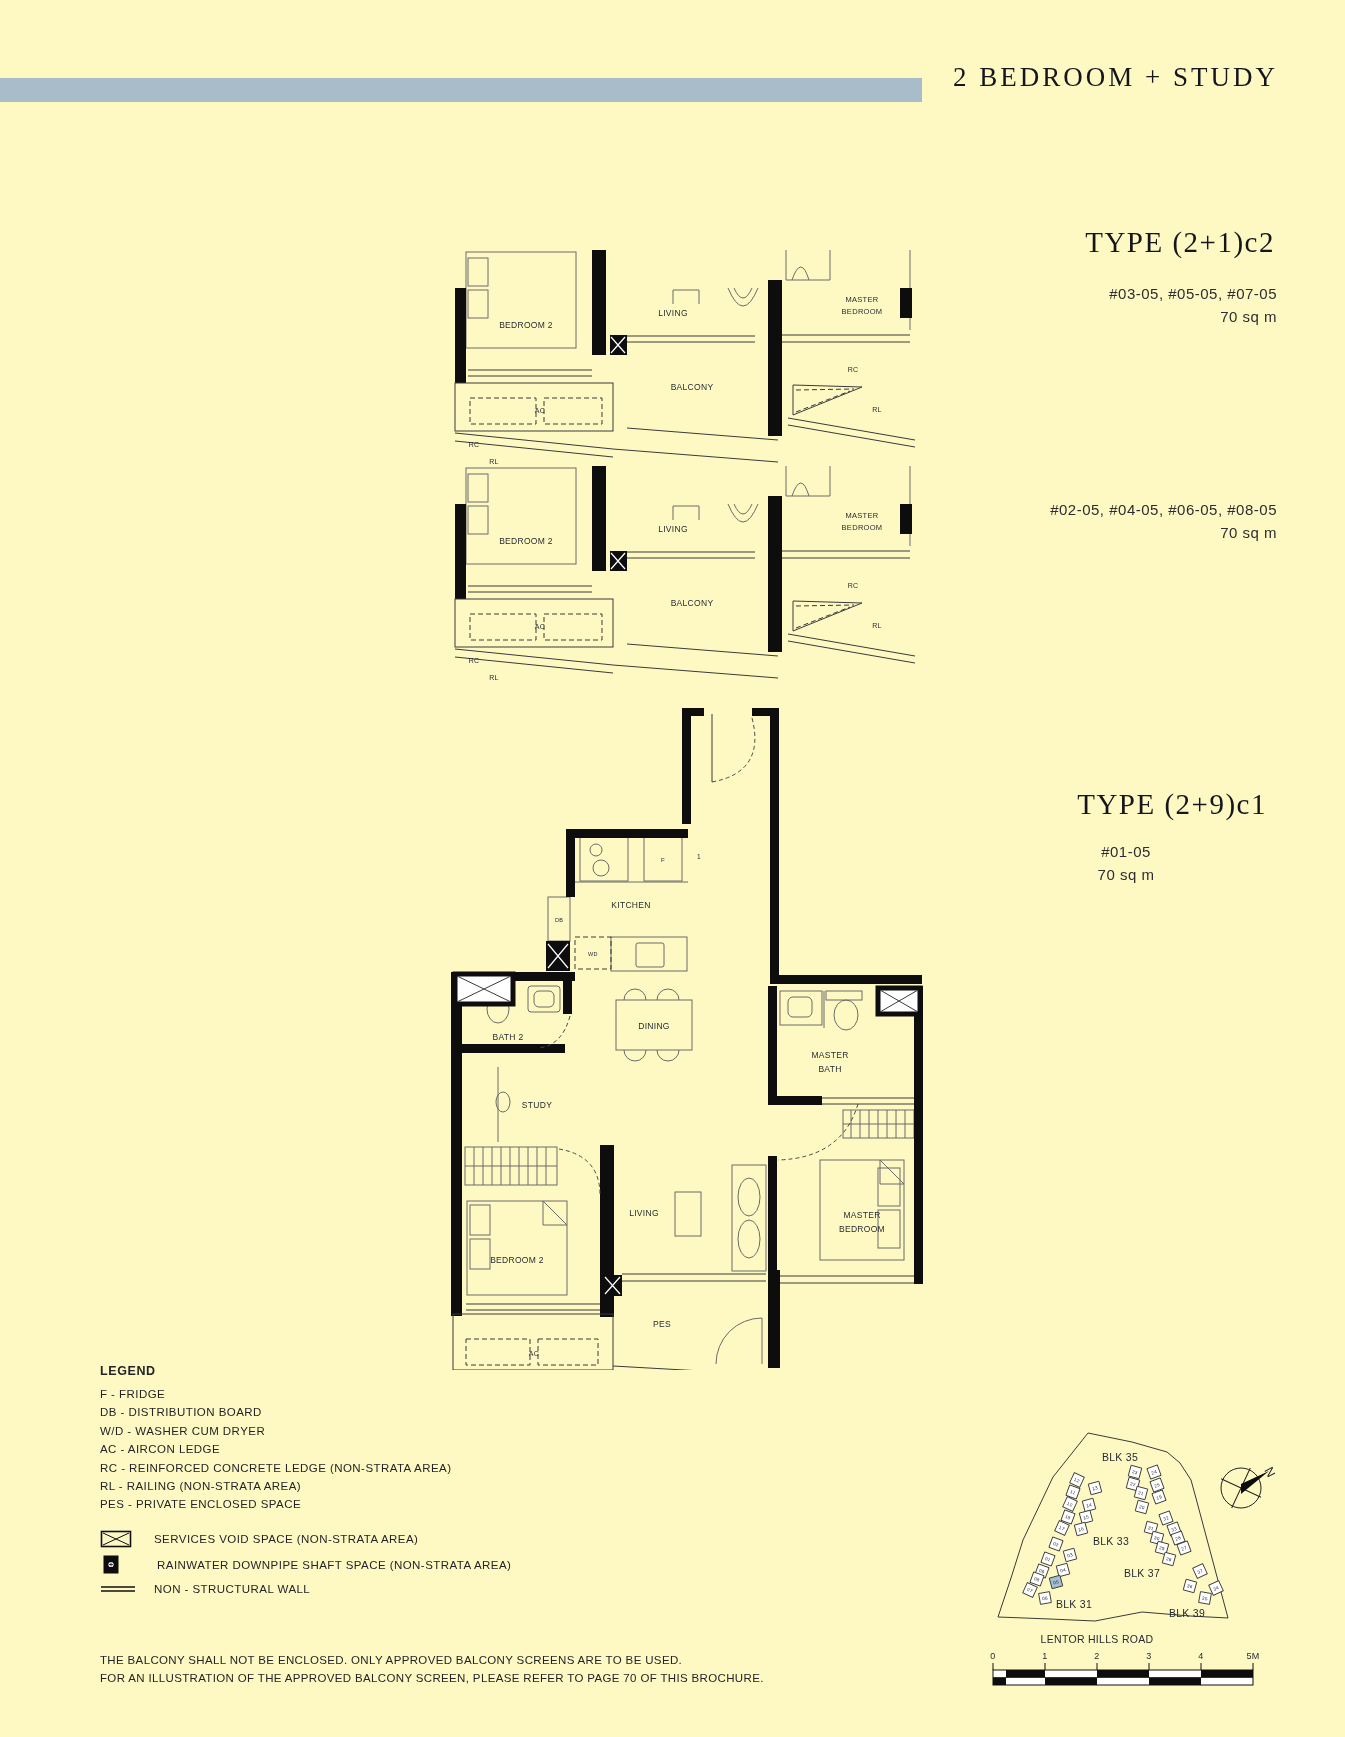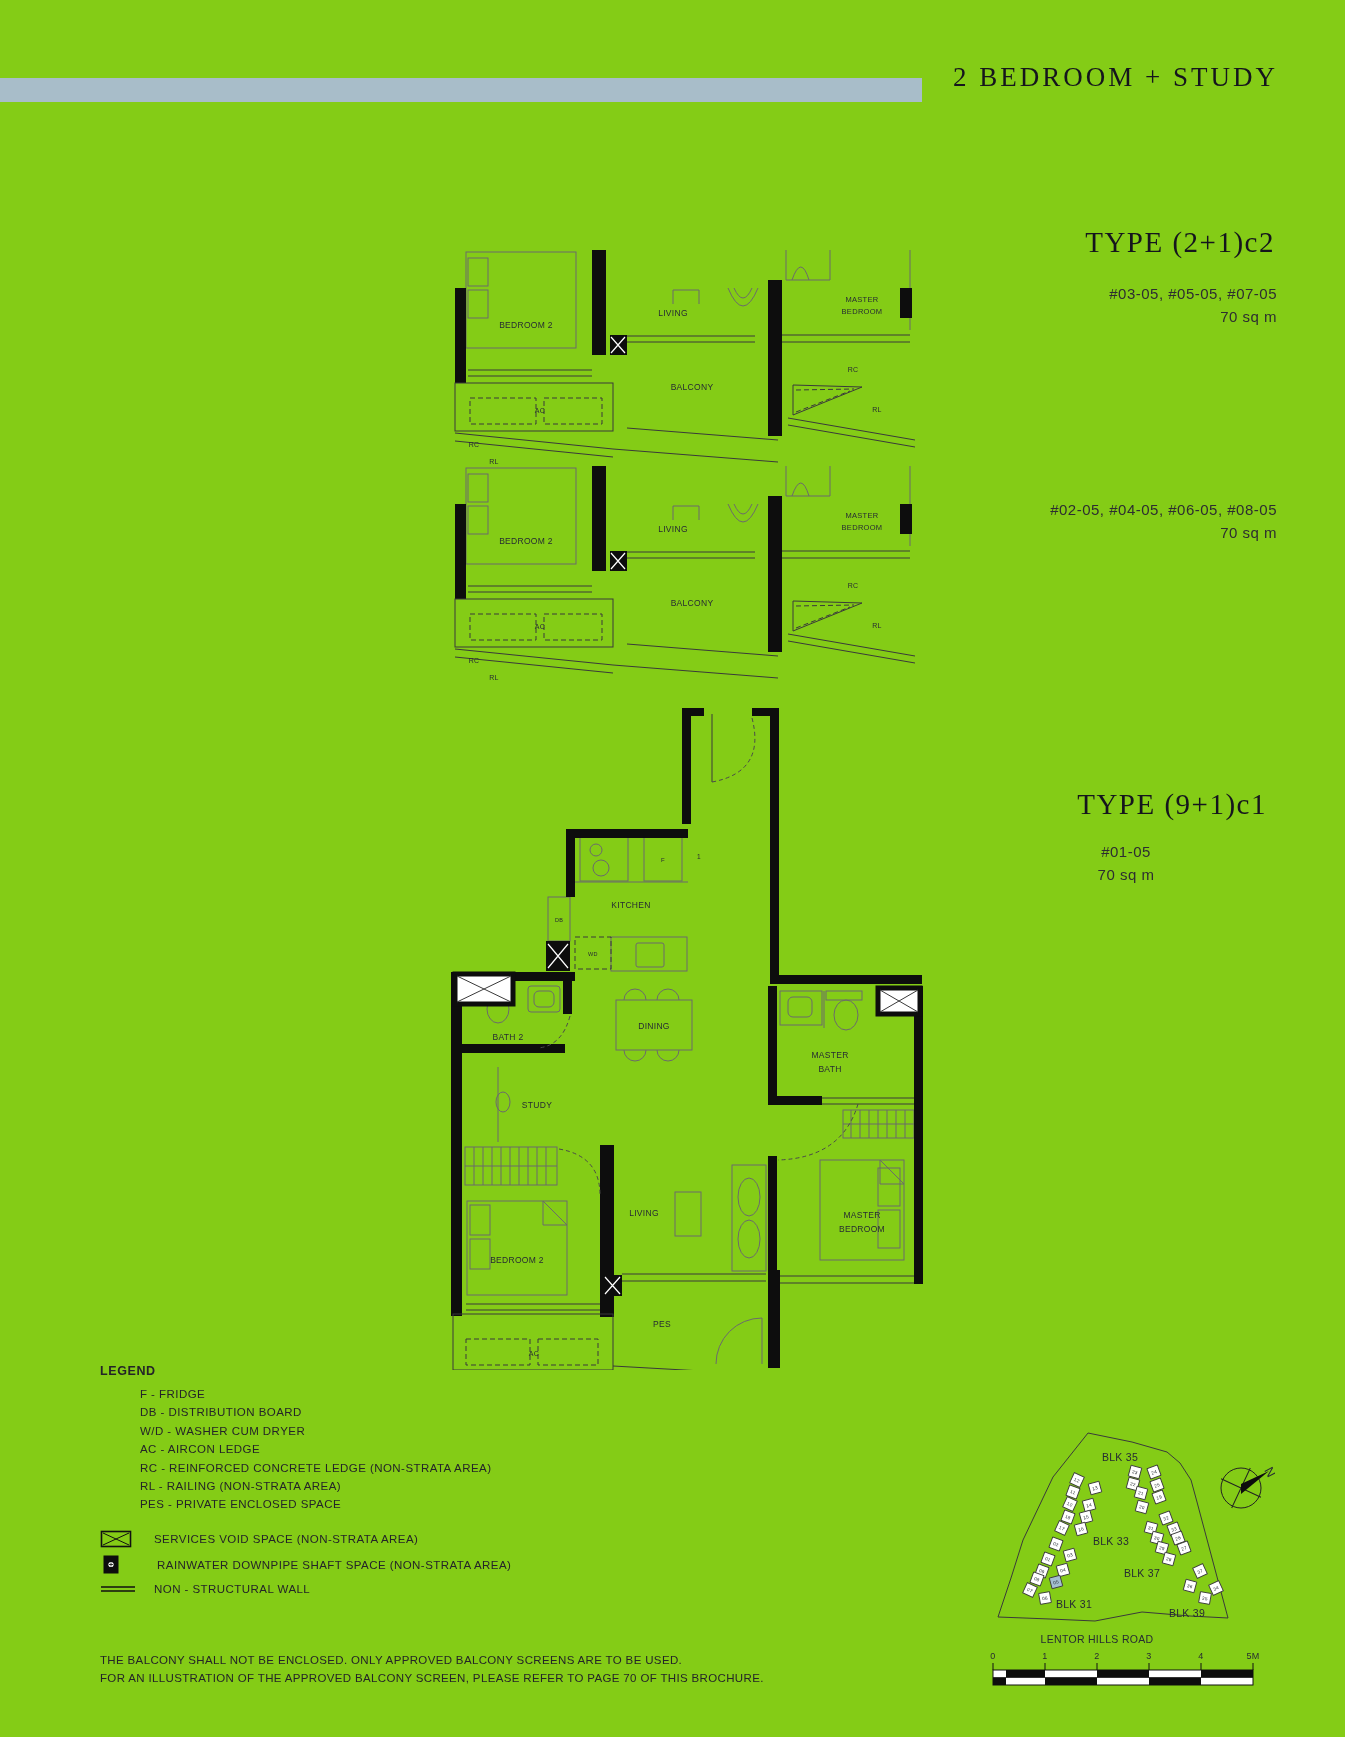--- a/index.html
+++ b/index.html
@@ -1,30 +1,30 @@
 <!DOCTYPE html>
 <html><head>
 <meta charset="utf-8">
 <style>
   html,body{margin:0;padding:0;background:#e8e8e8;}
-  #page{position:relative;width:1345px;height:1737px;background:#84cc16;overflow:hidden;
+  #page{position:relative;width:1345px;height:1737px;background:#fef9c3;overflow:hidden;
         font-family:"Liberation Sans",sans-serif;color:#26262c;}
   .abs{position:absolute;}
   .serif-title{font-family:"Liberation Serif",serif;font-weight:400;color:#15151d;}
   #accent-bar{left:0;top:78px;width:922px;height:24px;}
   #page-title{right:67px;top:62px;font-size:27px;letter-spacing:3px;}
   #c2-title{right:70px;top:226px;font-size:29px;letter-spacing:1.5px;}
   #c1-title{right:78px;top:788px;font-size:29px;letter-spacing:1.5px;}
   .unit-info{font-size:15px;line-height:23px;letter-spacing:.5px;color:#2d2d31;text-align:right;}
   #c2-info-a{right:68px;top:282px;}
   #c2-info-b{right:68px;top:498px;}
   #c1-info{left:1006px;top:840px;width:240px;text-align:center;}
   #legend{left:100px;top:1364px;width:500px;font-size:11.5px;letter-spacing:.45px;color:#242428;}
   #legend .legend-title{font-weight:bold;font-size:12.5px;margin-bottom:7px;letter-spacing:.6px;}
-  #legend .abbr{line-height:18.4px;margin-left:40px;}
+  #legend .abbr{line-height:18.4px;}
   #legend .symbols{margin-top:16px;}
   #legend .symrow{display:flex;align-items:center;margin-bottom:7px;}
   #legend .symicon{width:42px;flex:0 0 42px;margin-right:12px;display:flex;justify-content:flex-start;}
   #legend .symtext{line-height:14.5px;padding-top:1px;}
   #footer{left:100px;top:1652px;font-size:11.5px;line-height:17.5px;letter-spacing:.35px;color:#242428;}
   svg text{font-family:"Liberation Sans",sans-serif;fill:#262b33;letter-spacing:.3px;}
   .wall{fill:#0d0d0d;stroke:none;}
   .thin{stroke:#3a3a3a;stroke-width:1;fill:none;}
   .thin2{stroke:#6b6b6b;stroke-width:1;fill:none;}
   .dash{stroke:#3a3a3a;stroke-width:1;fill:none;stroke-dasharray:5 3;}
@@ -42,21 +42,21 @@
   <div id="c2-title" class="abs serif-title">TYPE (2+1)c2</div>
   <div id="c2-info-a" class="abs unit-info">
     <div>#03-05, #05-05, #07-05</div>
     <div>70 sq m</div>
   </div>
   <div id="c2-info-b" class="abs unit-info">
     <div>#02-05, #04-05, #06-05, #08-05</div>
     <div>70 sq m</div>
   </div>
 
-  <div id="c1-title" class="abs serif-title">TYPE (9+1)c1</div>
+  <div id="c1-title" class="abs serif-title">TYPE (2+9)c1</div>
   <div id="c1-info" class="abs unit-info">
     <div>#01-05</div>
     <div>70 sq m</div>
   </div>
 
   <svg class="abs" style="left:410px;top:250px" width="505" height="220" viewBox="0 0 505 220">
     <g class="thin2">
       <rect x="56" y="2" width="110" height="96"></rect>
       <rect x="58" y="8" width="20" height="28"></rect>
         <rect x="58" y="40" width="20" height="28"></rect>

